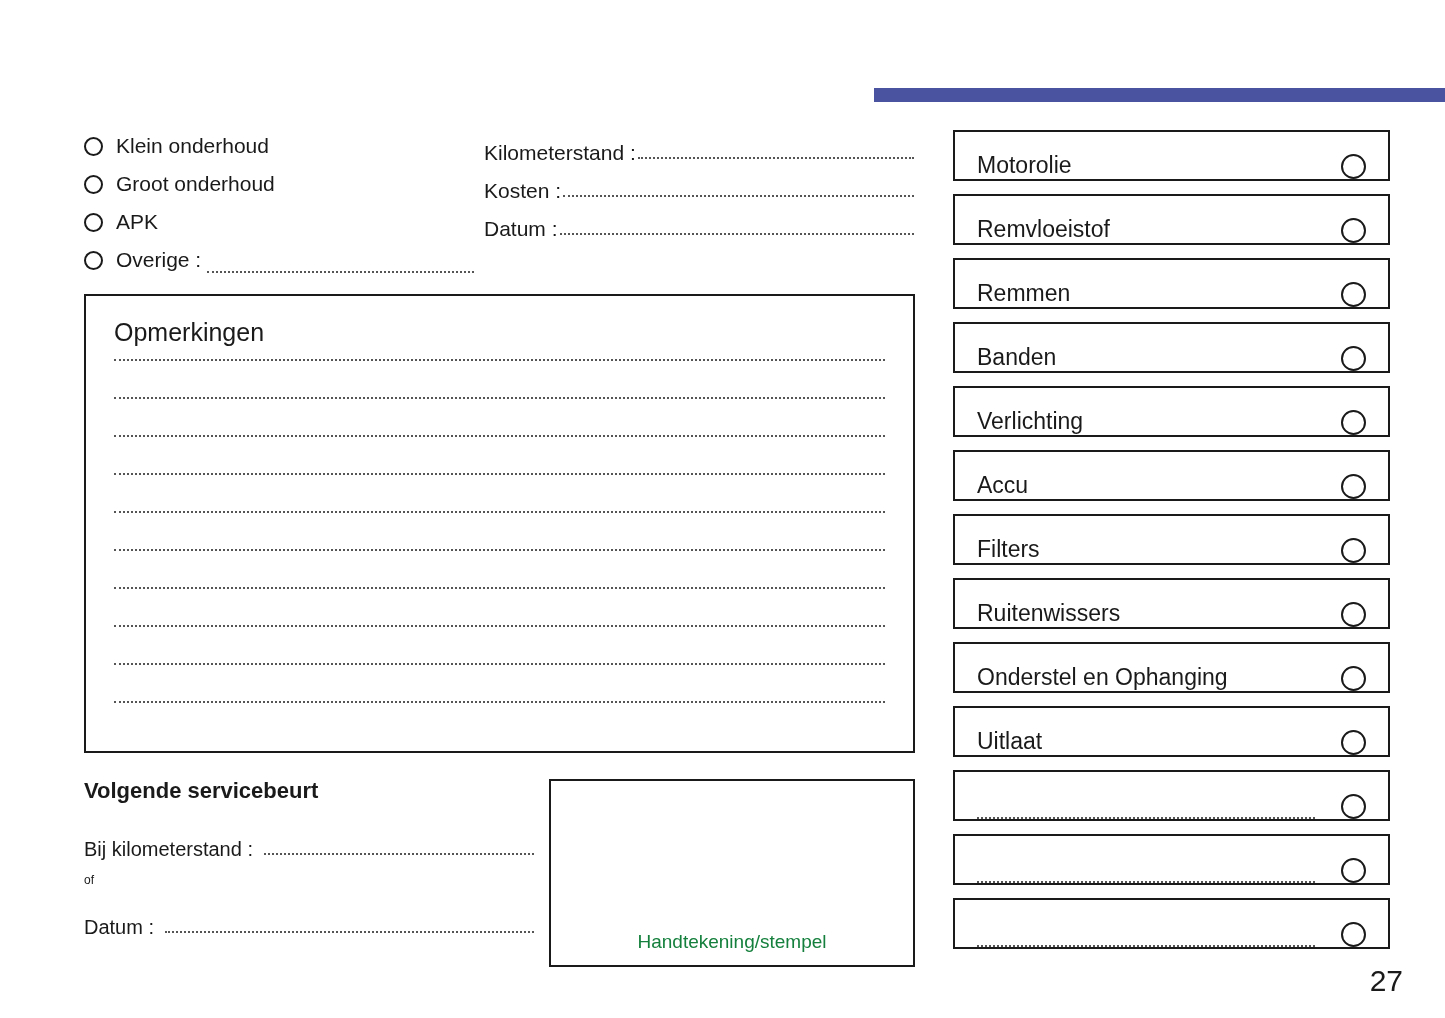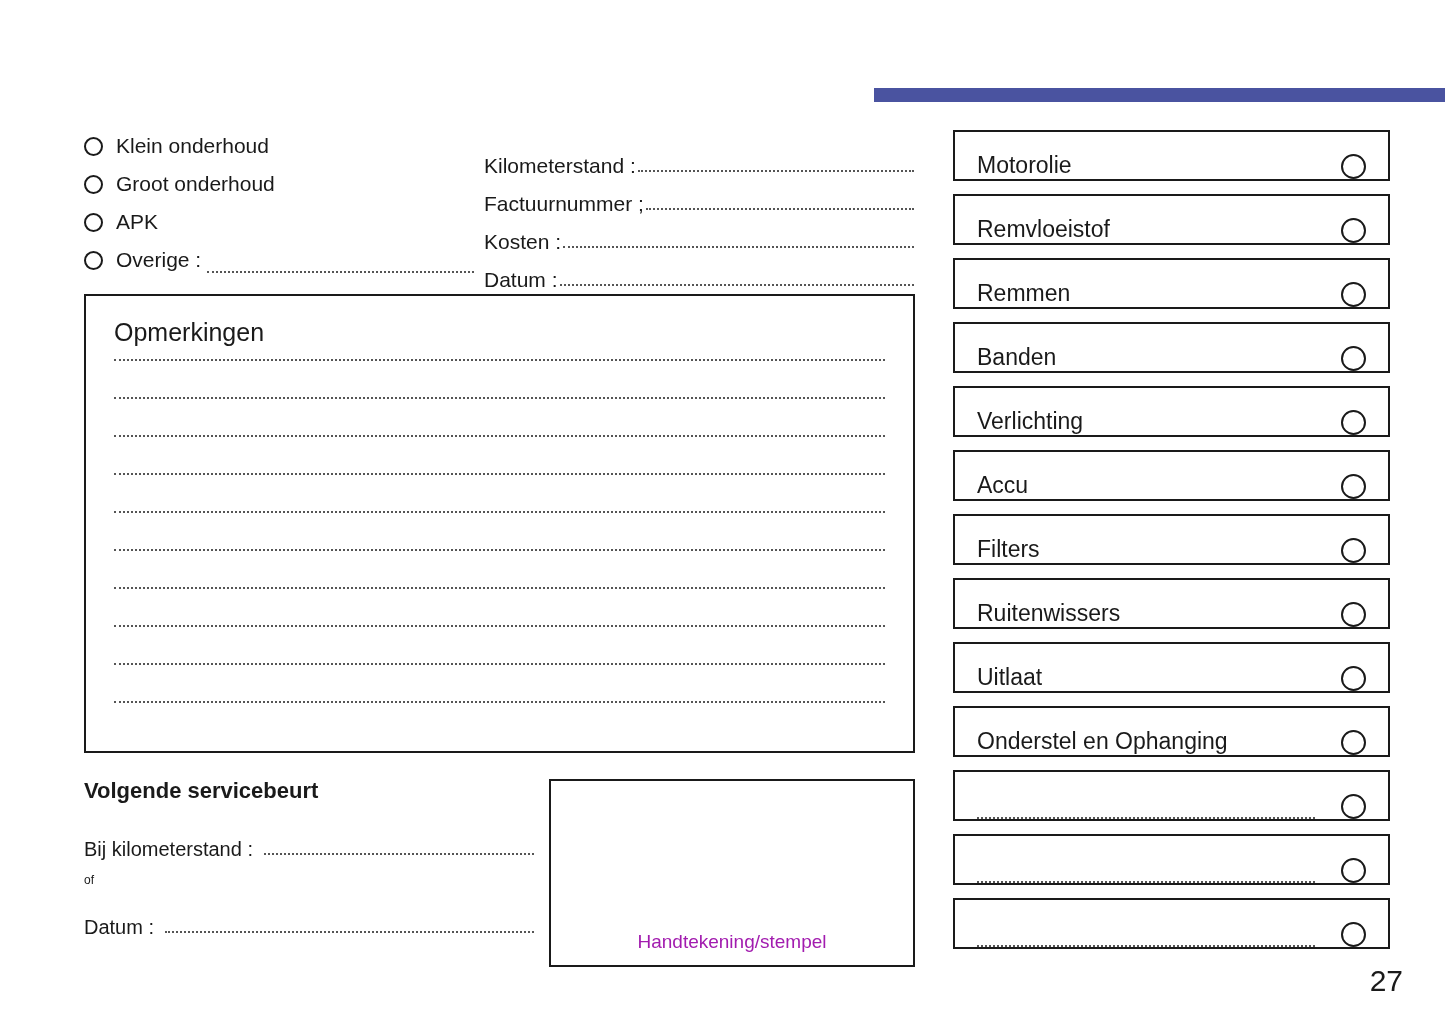--- a/index.html
+++ b/index.html
@@ -65,21 +65,21 @@
     border-bottom: 2.5px dotted #555;
     height: 0;
     align-self: flex-end;
     margin-bottom: 6px;
   }
 
   
   .fields {
     position: absolute;
     left: 484px;
-    top: 140px;
+    top: 127px;
     width: 430px;
   }
   .field-row {
     display: flex;
     align-items: flex-end;
     height: 38px;
     font-size: 21px;
   }
   .field-label {
     white-space: nowrap;
@@ -154,21 +154,21 @@
     height: 188px;
     border: 2px solid #1a1a1a;
   }
   .signature-caption {
     position: absolute;
     bottom: 12px;
     left: 0;
     width: 100%;
     text-align: center;
     font-size: 19px;
-    color: #a21caf;
+    color: #15803d;
   }
 
   
   .checklist {
     position: absolute;
     left: 953px;
     top: 130px;
     width: 437px;
   }
   .check-item {
@@ -232,24 +232,20 @@
       <span class="dotfill"></span>
     </div>
   </div>
 
   <div class="fields">
     <div class="field-row">
       <span class="field-label">Kilometerstand :</span>
       <span class="field-dots"></span>
     </div>
     <div class="field-row">
-      <span class="field-label">Factuurnummer ;</span>
-      <span class="field-dots"></span>
-    </div>
-    <div class="field-row">
       <span class="field-label">Kosten :</span>
       <span class="field-dots"></span>
     </div>
     <div class="field-row">
       <span class="field-label">Datum :</span>
       <span class="field-dots"></span>
     </div>
   </div>
 
   <div class="remarks">
@@ -310,28 +306,28 @@
     </div>
     <div class="check-item">
       <span class="check-label">Filters</span>
       <span class="check-circle"></span>
     </div>
     <div class="check-item">
       <span class="check-label">Ruitenwissers</span>
       <span class="check-circle"></span>
     </div>
     <div class="check-item">
+      <span class="check-label">Onderstel en Ophanging</span>
+      <span class="check-circle"></span>
+    </div>
+    <div class="check-item">
       <span class="check-label">Uitlaat</span>
       <span class="check-circle"></span>
     </div>
     <div class="check-item">
-      <span class="check-label">Onderstel en Ophanging</span>
-      <span class="check-circle"></span>
-    </div>
-    <div class="check-item">
       <span class="check-label dots"></span>
       <span class="check-circle"></span>
     </div>
     <div class="check-item">
       <span class="check-label dots"></span>
       <span class="check-circle"></span>
     </div>
     <div class="check-item">
       <span class="check-label dots"></span>
       <span class="check-circle"></span>

